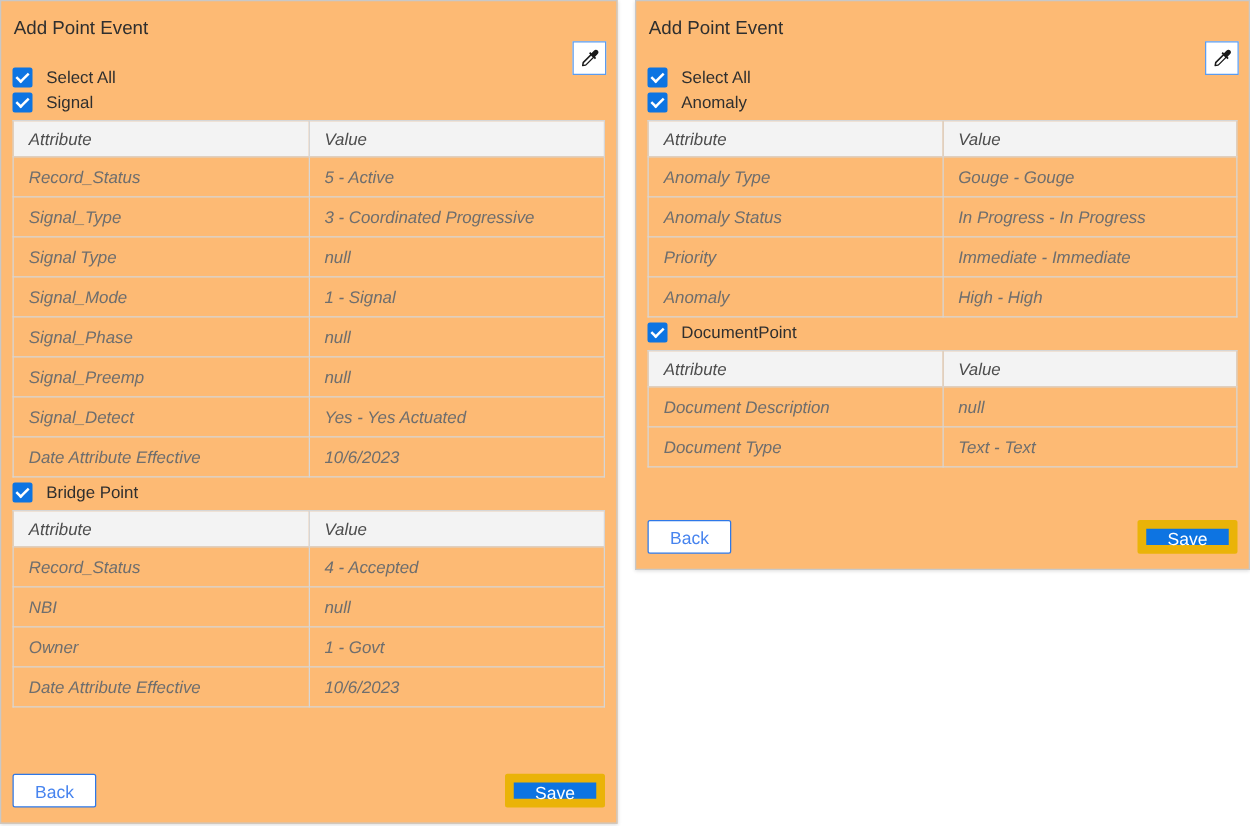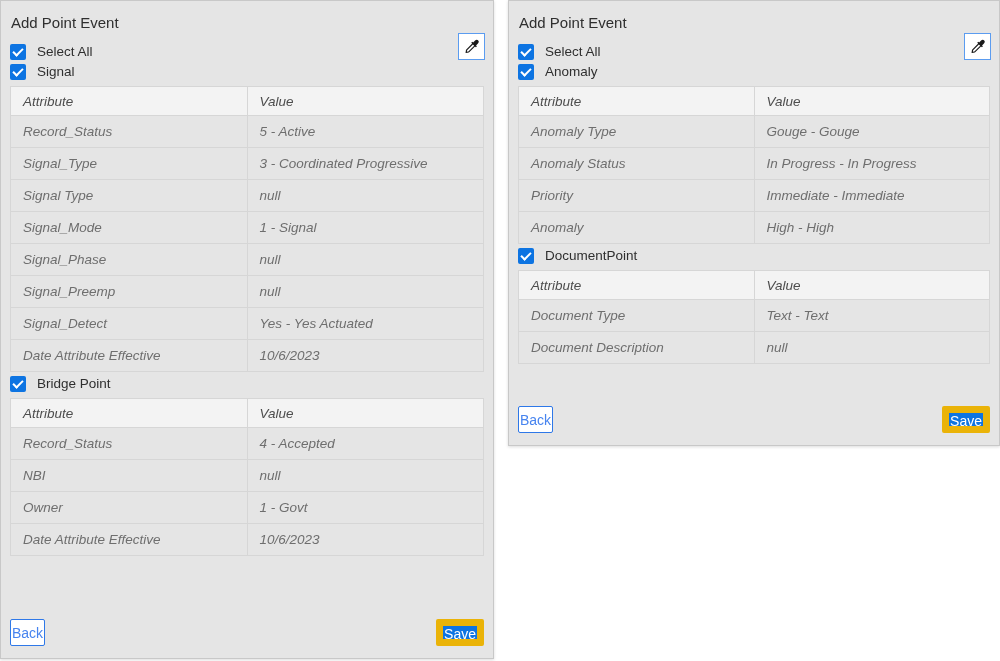--- a/index.html
+++ b/index.html
@@ -4,21 +4,21 @@
 <style>
   * { box-sizing: border-box; margin: 0; padding: 0; }
   html, body { width: 1000px; height: 661px; background: #ffffff; }
   body {
     font-family: "Liberation Sans", sans-serif;
     position: relative;
     color: #2f2f2f;
   }
   .panel {
     position: absolute;
-    background: #e5e5e5;
+    background: #fdba74;
     border: 1px solid #c8c8c8;
     box-shadow: 0 1px 3px rgba(0,0,0,.14);
     padding: 8px 9px 12px 9px;
     display: flex;
     flex-direction: column;
   }
   #panel-left  { left: 0;    top: 0; width: 494px; height: 659px; }
   #panel-right { left: 508px; top: 0; width: 492px; height: auto; }
 
   .panel-title {
@@ -43,21 +43,21 @@
   }
   .eyedropper-btn svg { width: 16px; height: 16px; }
 
   .check-row {
     display: flex;
     align-items: center;
     gap: 11px;
     height: 17px;
     cursor: pointer;
   }
-  .row-select-all { margin-top: 10px; }
+  .row-select-all { margin-top: 20px; }
   .row-section    { margin-top: 3px; }
   .section-2 .row-section { }
   .checkbox {
     width: 16px;
     height: 16px;
     background: #0d74e2;
     border-radius: 2px;
     position: relative;
     flex: 0 0 16px;
   }
@@ -105,21 +105,21 @@
     justify-content: space-between;
     align-items: center;
   }
   #panel-left  .footer { margin-top: auto; }
   #panel-right .footer { margin-top: 42px; }
   .btn {
     font-family: "Liberation Sans", sans-serif;
     font-size: 14px;
     height: 27px;
     border-radius: 2px;
-    padding: 0 1px;
+    padding: 0 17px;
     cursor: pointer;
   }
   .btn-back {
     background: #fff;
     border: 1px solid #2e78e8;
     color: #4784ef;
   }
   .btn-save {
     background: #0d74e2;
     border: 7px solid #eab308;
@@ -317,27 +317,27 @@
         </colgroup>
       <thead>
         <tr>
           <th>Attribute</th>
           <th>Value</th>
         </tr>
       </thead>
       <tbody>
 
           <tr>
+            <td>Document Description</td>
+            <td>null</td>
+          </tr>
+
+          <tr>
             <td>Document Type</td>
             <td>Text - Text</td>
-          </tr>
-
-          <tr>
-            <td>Document Description</td>
-            <td>null</td>
           </tr>
         </tbody>
     </table>
   </div>
 
   <div class="footer">
     <button class="btn btn-back">Back</button>
     <button class="btn btn-save">Save</button>
   </div>
 </div>

